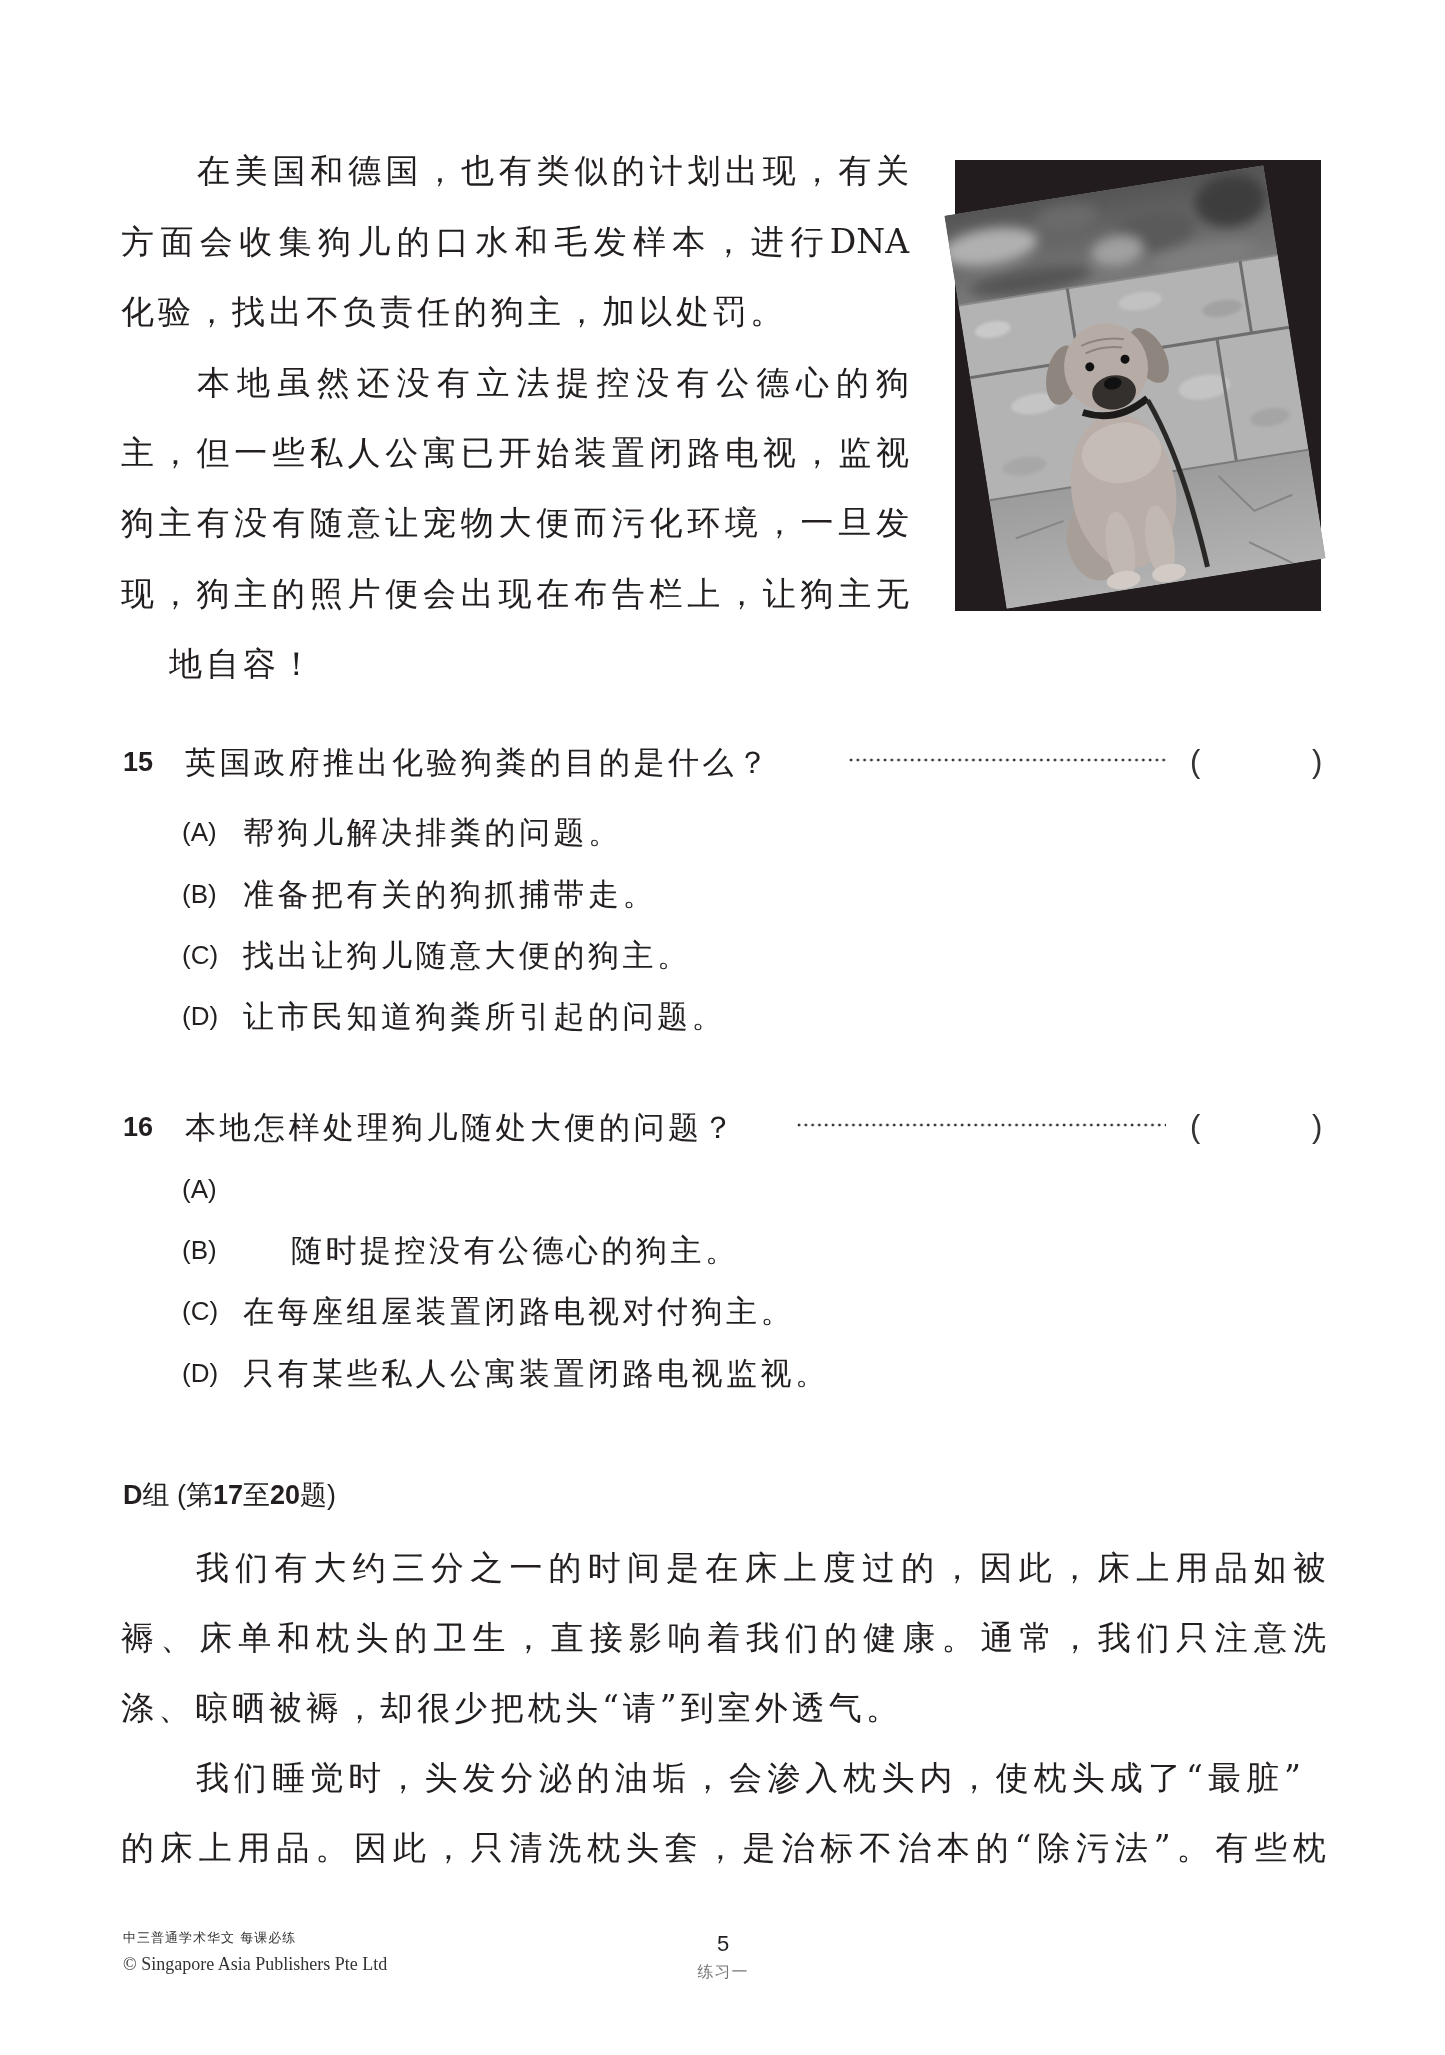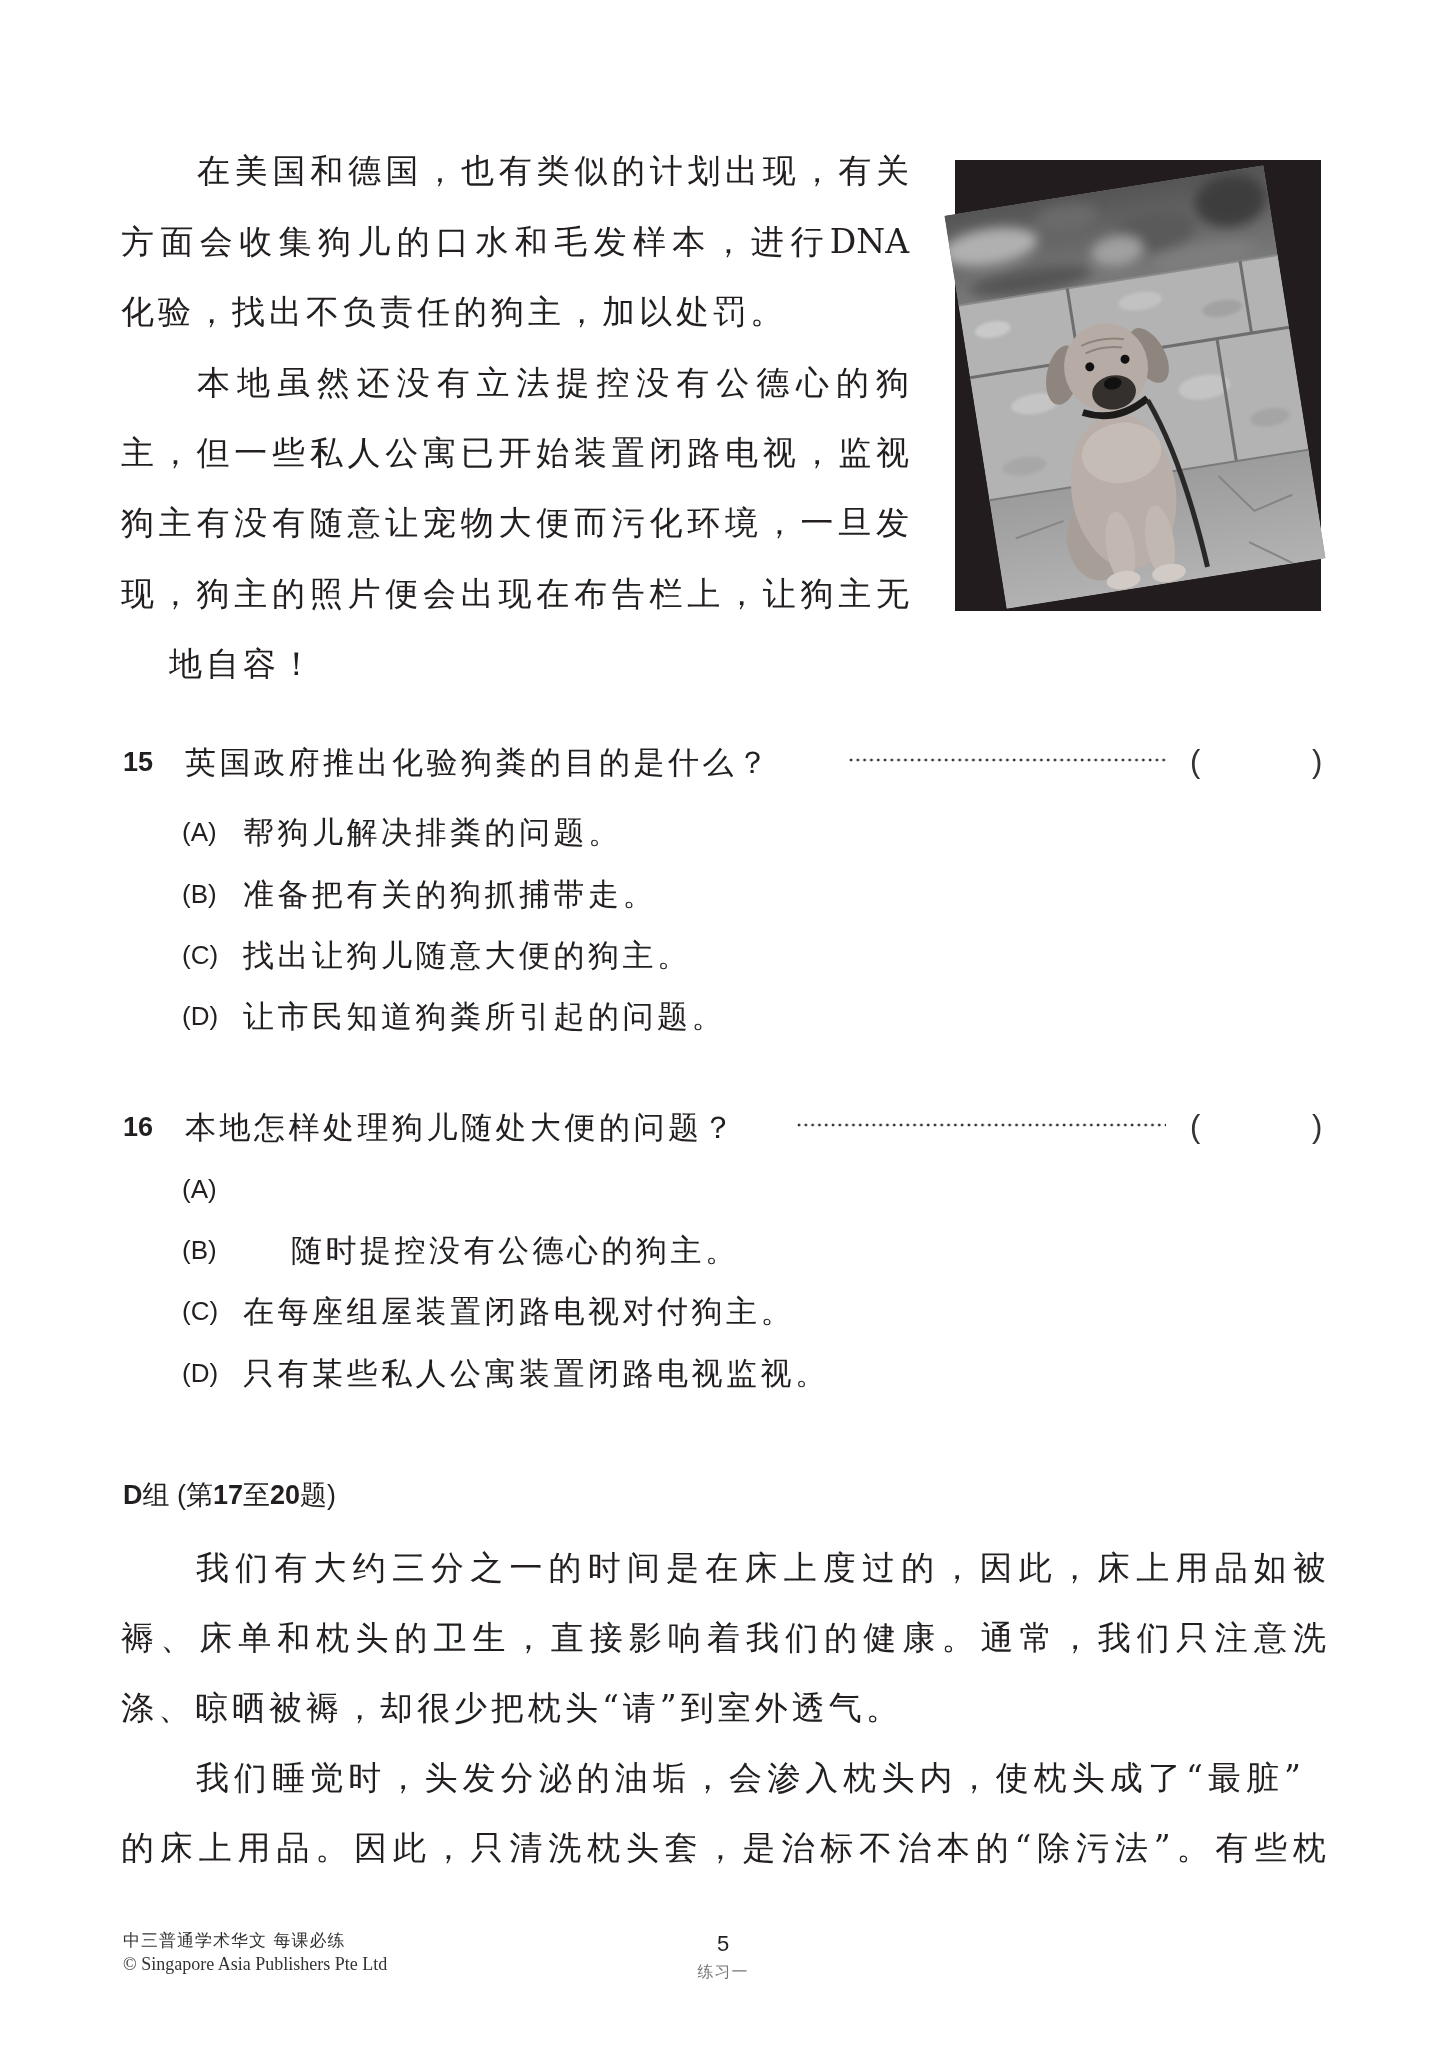--- a/index.html
+++ b/index.html
@@ -32,21 +32,21 @@
     
     .heading { position: absolute; left: 123px; top: 1477px; height: 36px; line-height: 36px;
       font-family: "Liberation Sans", sans-serif; font-size: 27px; color: #231f20; white-space: nowrap; }
     .heading .b { font-weight: bold; }
 
     
     .photo-frame { position: absolute; left: 955px; top: 160px; width: 366px; height: 451px; background: #231c1e; }
     .photo-frame svg { position: absolute; left: 0; top: 0; overflow: visible; }
 
     
-    .foot-left { position: absolute; left: 123px; font-size: 17px; color: #333; white-space: nowrap; }
+    .foot-left { position: absolute; left: 123px; font-size: 13px; color: #333; white-space: nowrap; }
     .foot-book { top: 1929px; font-family: "DejaVu Serif", serif; letter-spacing: 1px; }
     .foot-copy { top: 1954px; font-family: "Liberation Serif", serif; font-size: 18px; }
     .foot-page { position: absolute; left: 673px; width: 100px; text-align: center; top: 1931px;
       font-family: "Liberation Sans", sans-serif; font-size: 22px; color: #231f20; }
     .foot-ex { position: absolute; left: 673px; width: 100px; text-align: center; top: 1962px;
       font-family: "DejaVu Serif", serif; font-size: 16px; color: #777; letter-spacing: 1px; }
   </style>
 </head>
 <body>
 

